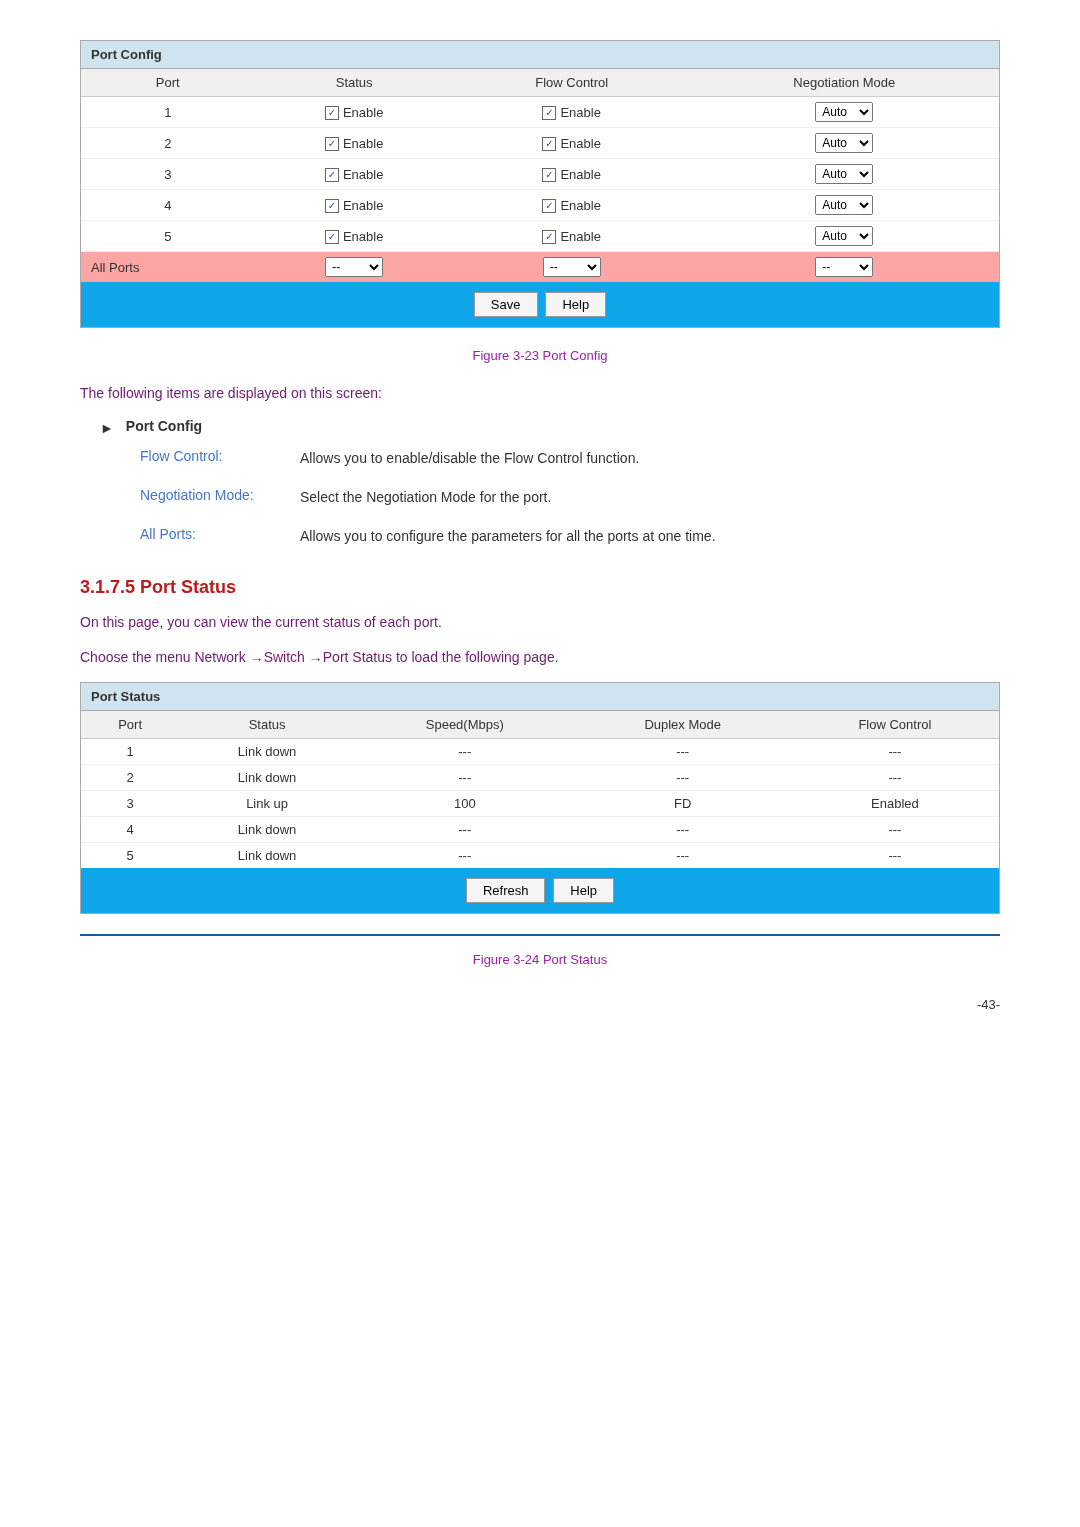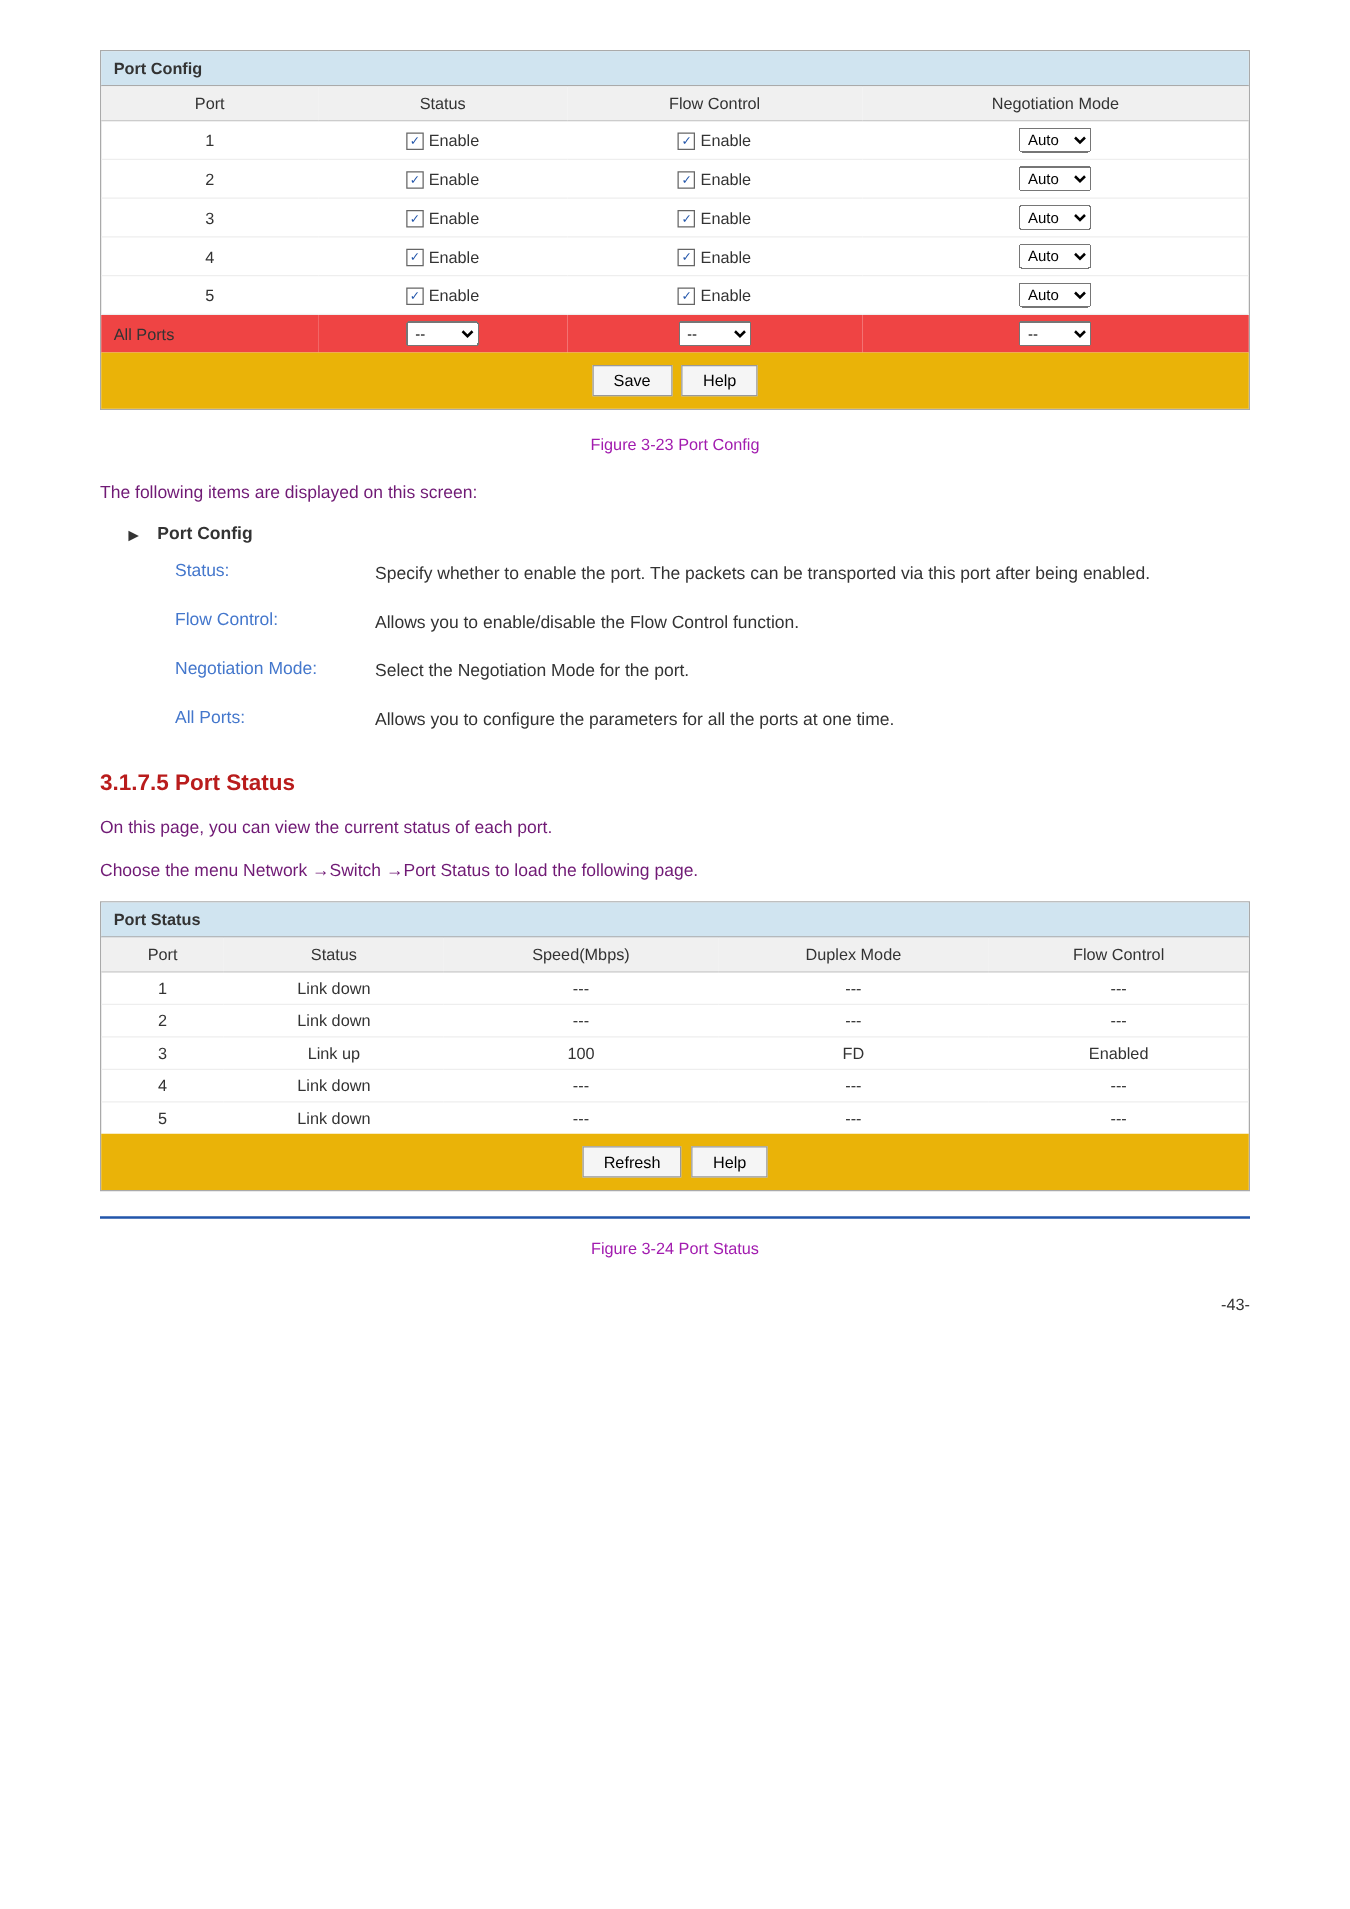--- a/index.html
+++ b/index.html
@@ -65,26 +65,26 @@
       font-size: 10px;
       color: #2255aa;
     }
     .select-auto {
       width: 58px;
       font-size: 12px;
       padding: 1px 2px;
     }
     .separator-row td {
       border-top: 1px solid #ccc;
-      background: #ef4444;
+      background: #fca5a5;
     }
     .button-row {
       text-align: center;
       padding: 10px;
-      background: #eab308;
+      background: #0ea5e9;
     }
     .btn {
       padding: 4px 16px;
       font-size: 13px;
       background: #f5f5f5;
       border: 1px solid #999;
       cursor: pointer;
       margin: 0 2px;
     }
 
@@ -366,24 +366,20 @@
 <p class="description-text">
   <span>The following items are displayed on this screen:</span>
 </p>
 
 <div class="section-arrow">
   <span class="arrow-symbol">►</span>
   <span class="section-title-text">Port Config</span>
 </div>
 
 <div class="field-desc" id="field-desc-container">
-<div class="field-row">
-      <div class="field-label">Status:</div>
-      <div class="field-value">Specify whether to enable the port. The packets can be transported via this port after being enabled.</div>
-    </div>
     <div class="field-row">
       <div class="field-label">Flow Control:</div>
       <div class="field-value">Allows you to enable/disable the Flow Control function.</div>
     </div>
     <div class="field-row">
       <div class="field-label">Negotiation Mode:</div>
       <div class="field-value">Select the Negotiation Mode for the port.</div>
     </div>
     <div class="field-row">
       <div class="field-label">All Ports:</div>

